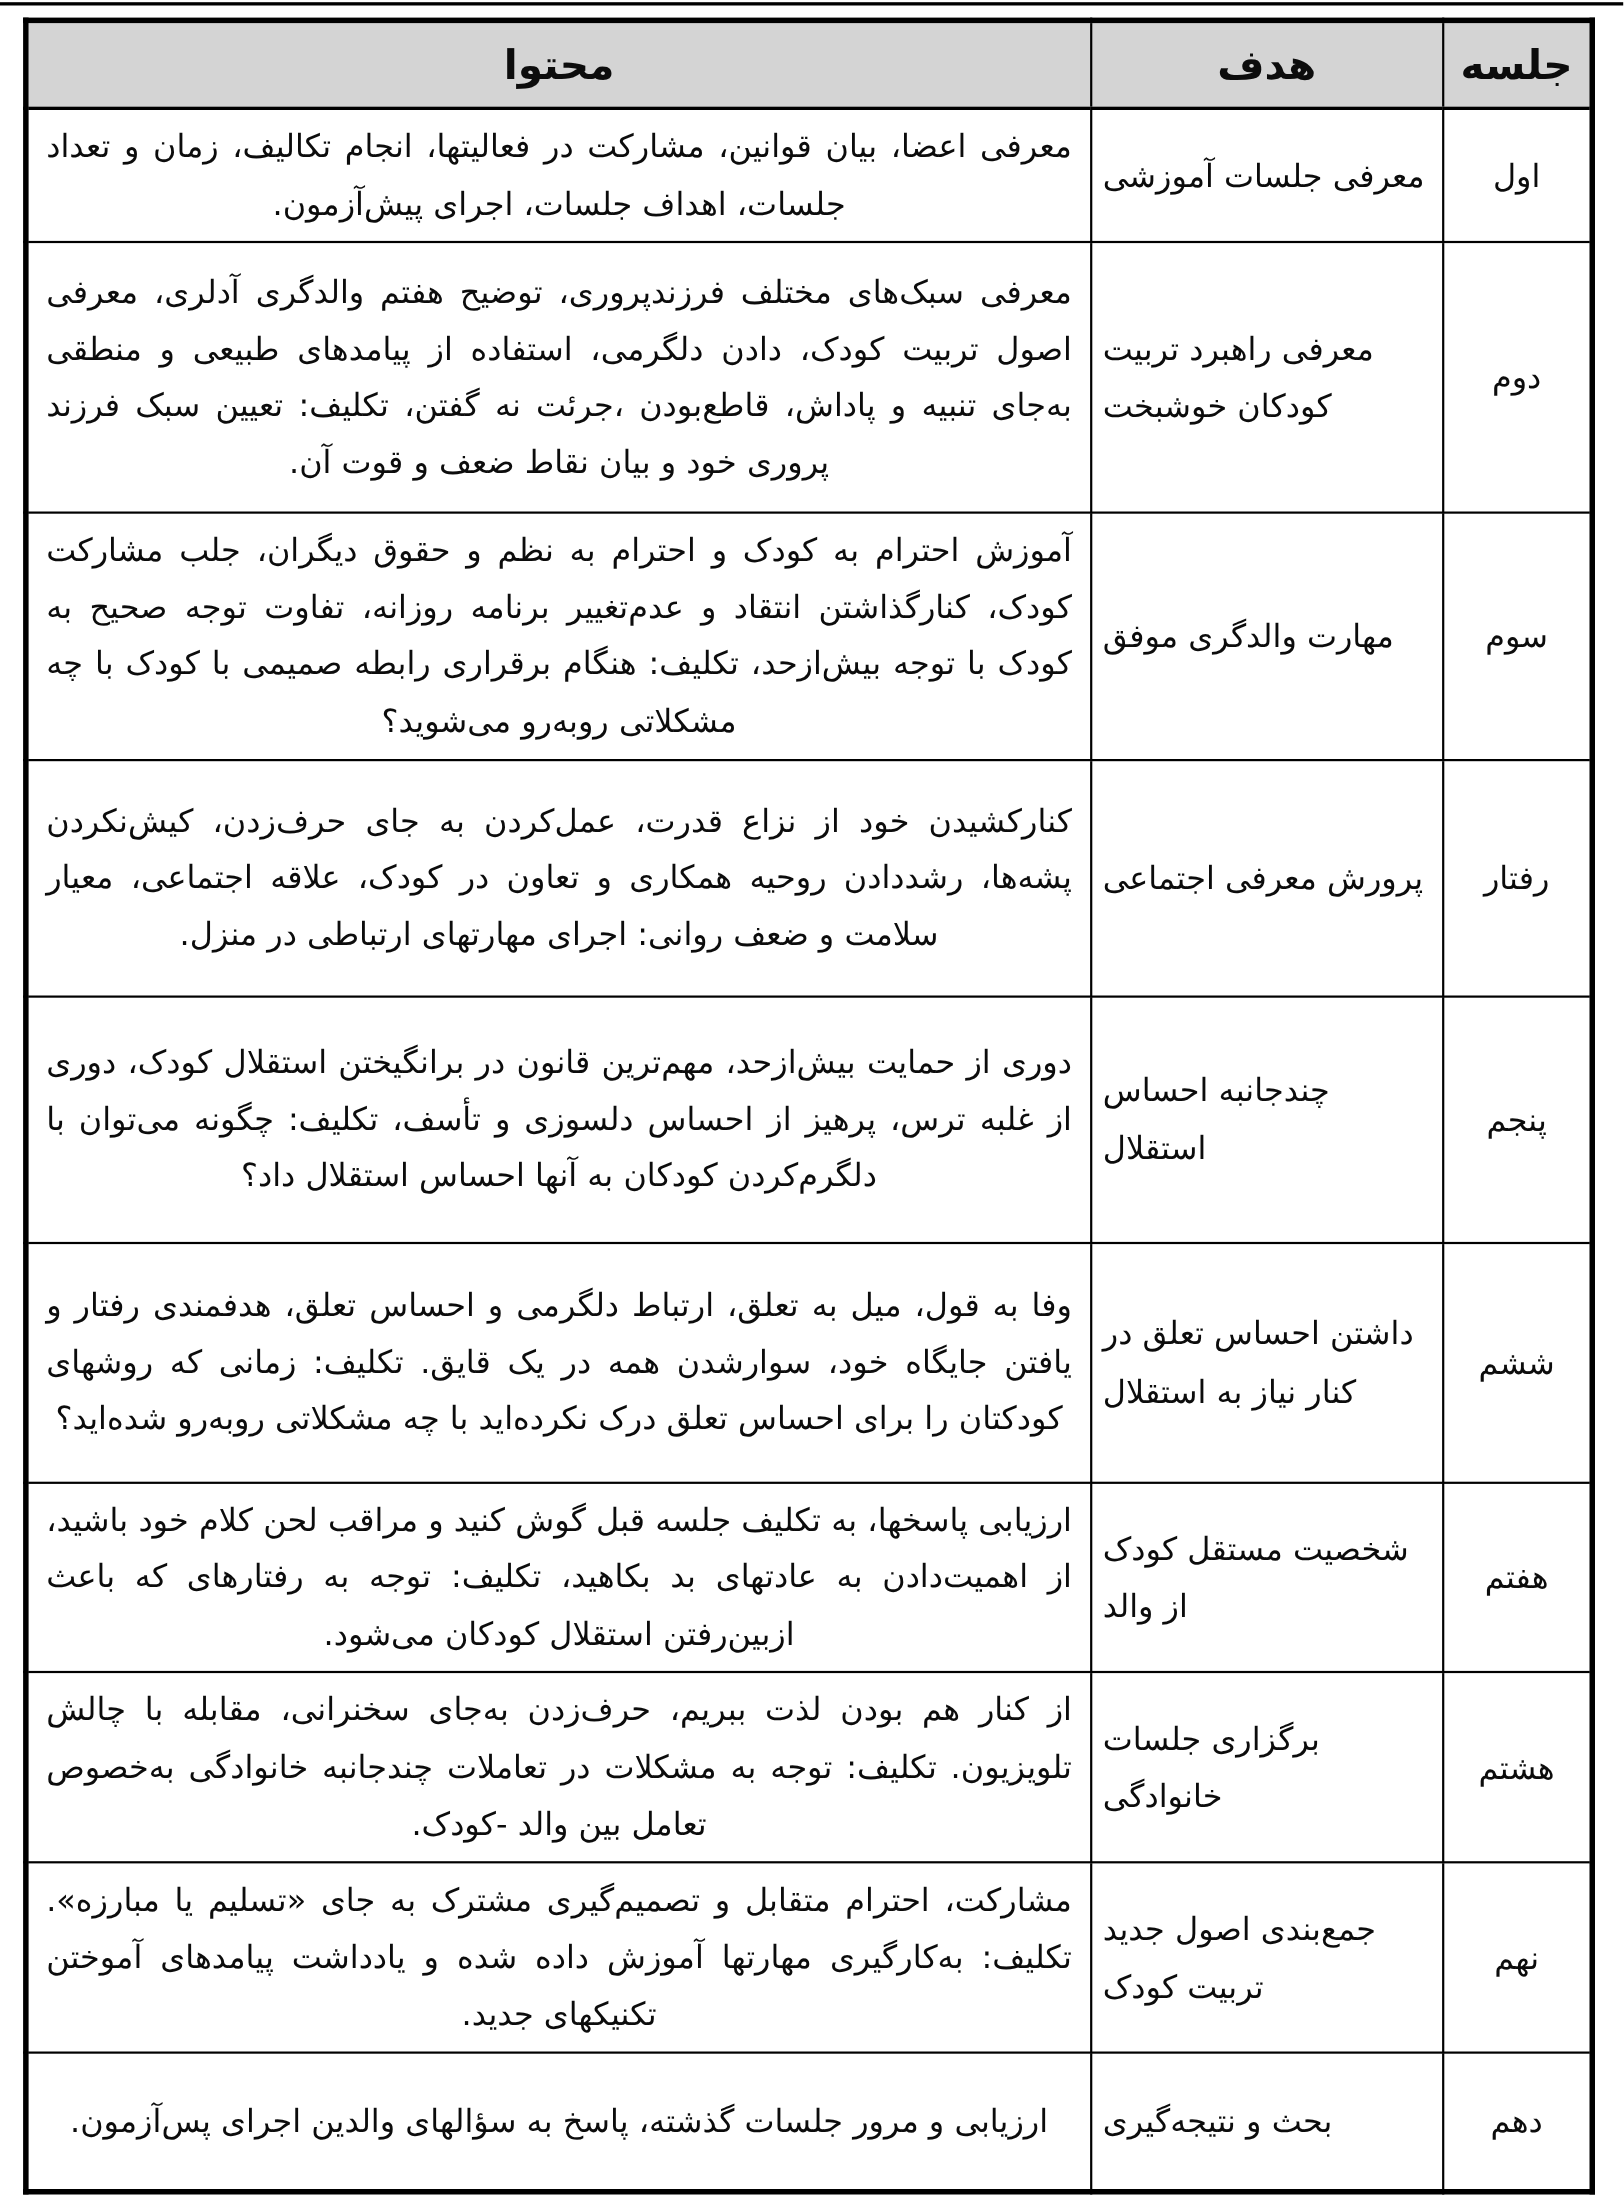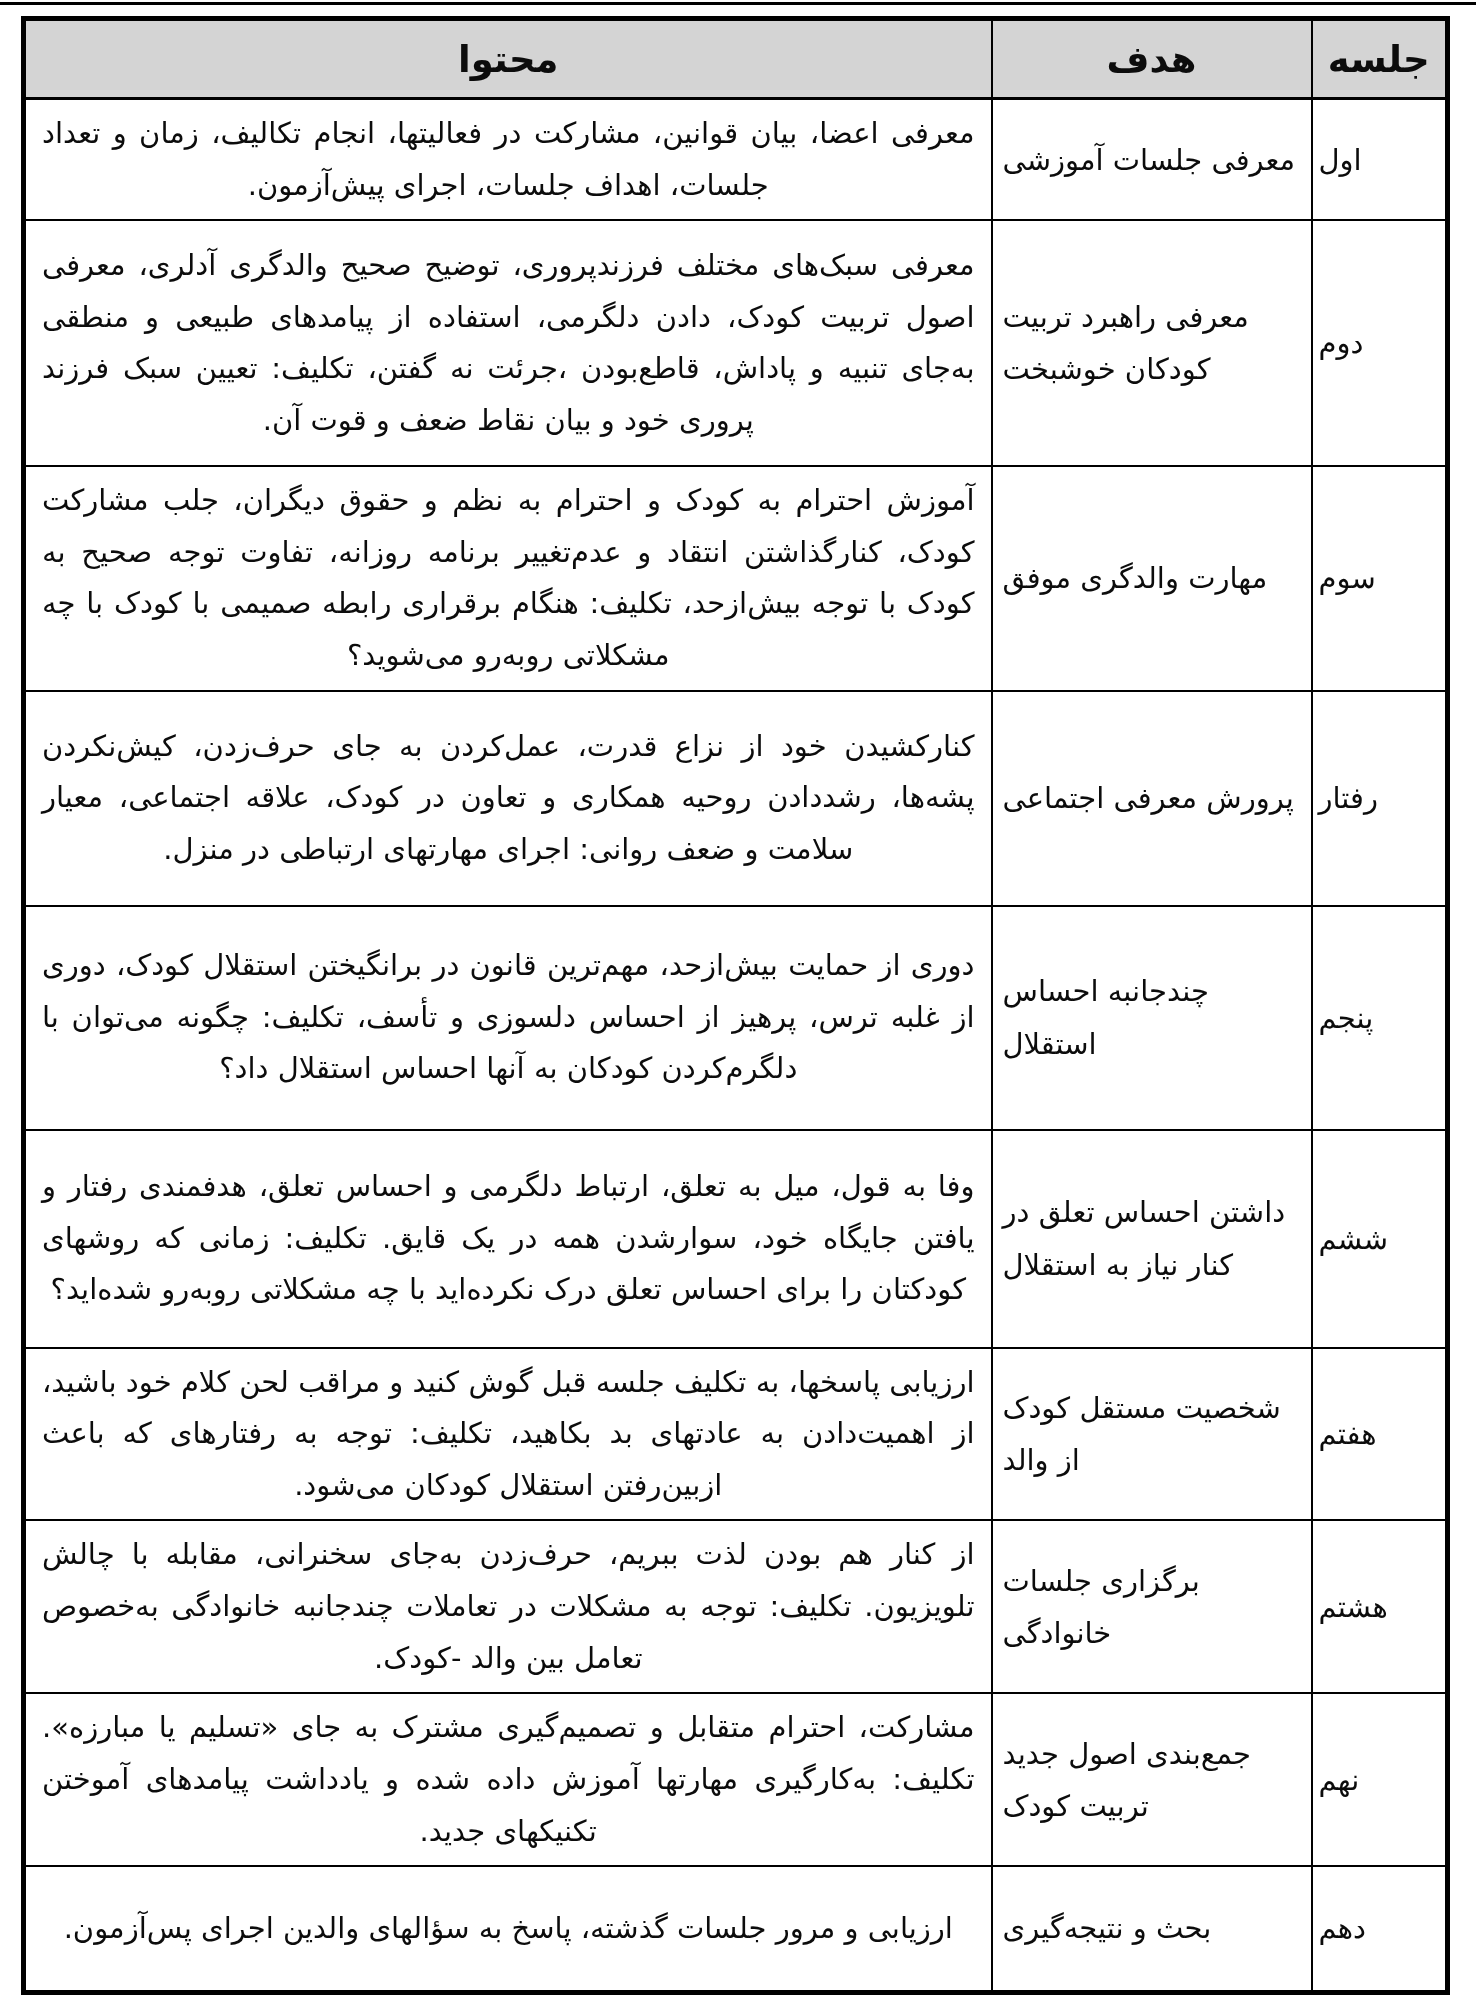--- a/index.html
+++ b/index.html
@@ -64,23 +64,22 @@
     text-align-last:center;
     line-height:1.78;
     padding:8px 16px;
   }
   td.goal{
     text-align:left;
     line-height:1.8;
     padding:6px 10px;
   }
   td.session{
-    text-align:left;
+    text-align:center;
     padding:4px 6px;
-    font-family:Liberation Serif, serif;
   }
   
   tbody tr:nth-child(1){height:118px;}
   tbody tr:nth-child(2){height:246px;}
   tbody tr:nth-child(3){height:222px;}
   tbody tr:nth-child(4){height:215px;}
   tbody tr:nth-child(5){height:224px;}
   tbody tr:nth-child(6){height:218px;}
   tbody tr:nth-child(7){height:172px;}
   tbody tr:nth-child(8){height:170px;}
@@ -109,21 +108,21 @@
     </thead>
     <tbody>
         <tr>
           <td class="session">اول</td>
           <td class="goal">معرفی جلسات آموزشی</td>
           <td class="content">معرفی اعضا، بیان قوانین، مشارکت در فعالیتها، انجام تکالیف، زمان و تعداد جلسات، اهداف جلسات، اجرای پیش‌آزمون.</td>
         </tr>
         <tr>
           <td class="session">دوم</td>
           <td class="goal">معرفی راهبرد تربیت کودکان خوشبخت</td>
-          <td class="content">معرفی سبک‌های مختلف فرزندپروری، توضیح صحیح والدگری آدلری، معرفی اصول تربیت کودک، دادن دلگرمی، استفاده از پیامدهای طبیعی و منطقی به‌جای تنبیه و پاداش، قاطع‌بودن ،جرئت نه گفتن، تکلیف: تعیین سبک فرزند پروری خود و بیان نقاط ضعف و قوت آن.</td>
+          <td class="content">معرفی سبک‌های مختلف فرزندپروری، توضیح هفتم والدگری آدلری، معرفی اصول تربیت کودک، دادن دلگرمی، استفاده از پیامدهای طبیعی و منطقی به‌جای تنبیه و پاداش، قاطع‌بودن ،جرئت نه گفتن، تکلیف: تعیین سبک فرزند پروری خود و بیان نقاط ضعف و قوت آن.</td>
         </tr>
         <tr>
           <td class="session">سوم</td>
           <td class="goal">مهارت والدگری موفق</td>
           <td class="content">آموزش احترام به کودک و احترام به نظم و حقوق دیگران، جلب مشارکت کودک، کنارگذاشتن انتقاد و عدم‌تغییر برنامه روزانه، تفاوت توجه صحیح به کودک با توجه بیش‌ازحد، تکلیف: هنگام برقراری رابطه صمیمی با کودک با چه مشکلاتی روبه‌رو می‌شوید؟</td>
         </tr>
         <tr>
           <td class="session">رفتار</td>
           <td class="goal">پرورش معرفی اجتماعی</td>
           <td class="content">کنارکشیدن خود از نزاع قدرت، عمل‌کردن به جای حرف‌زدن، کیش‌نکردن پشه‌ها، رشددادن روحیه همکاری و تعاون در کودک، علاقه اجتماعی، معیار سلامت و ضعف روانی: اجرای مهارتهای ارتباطی در منزل.</td>

